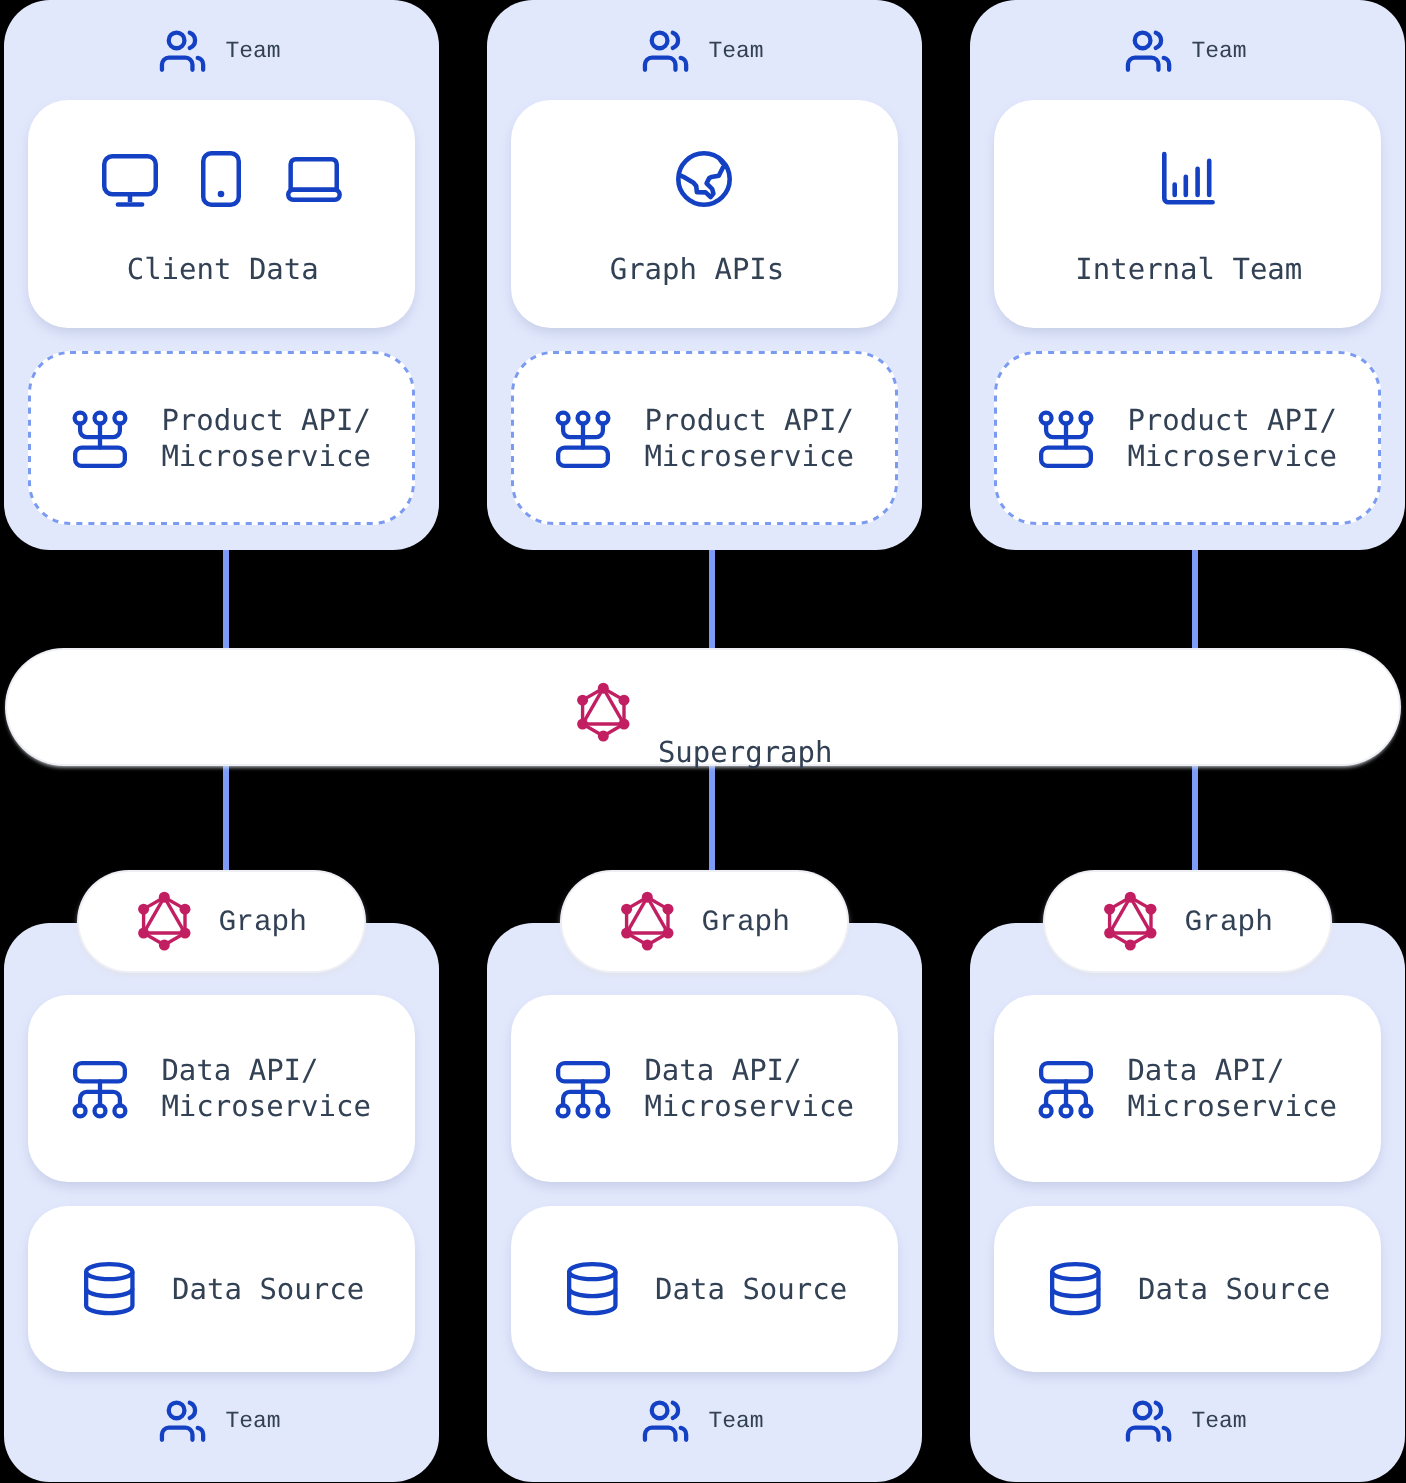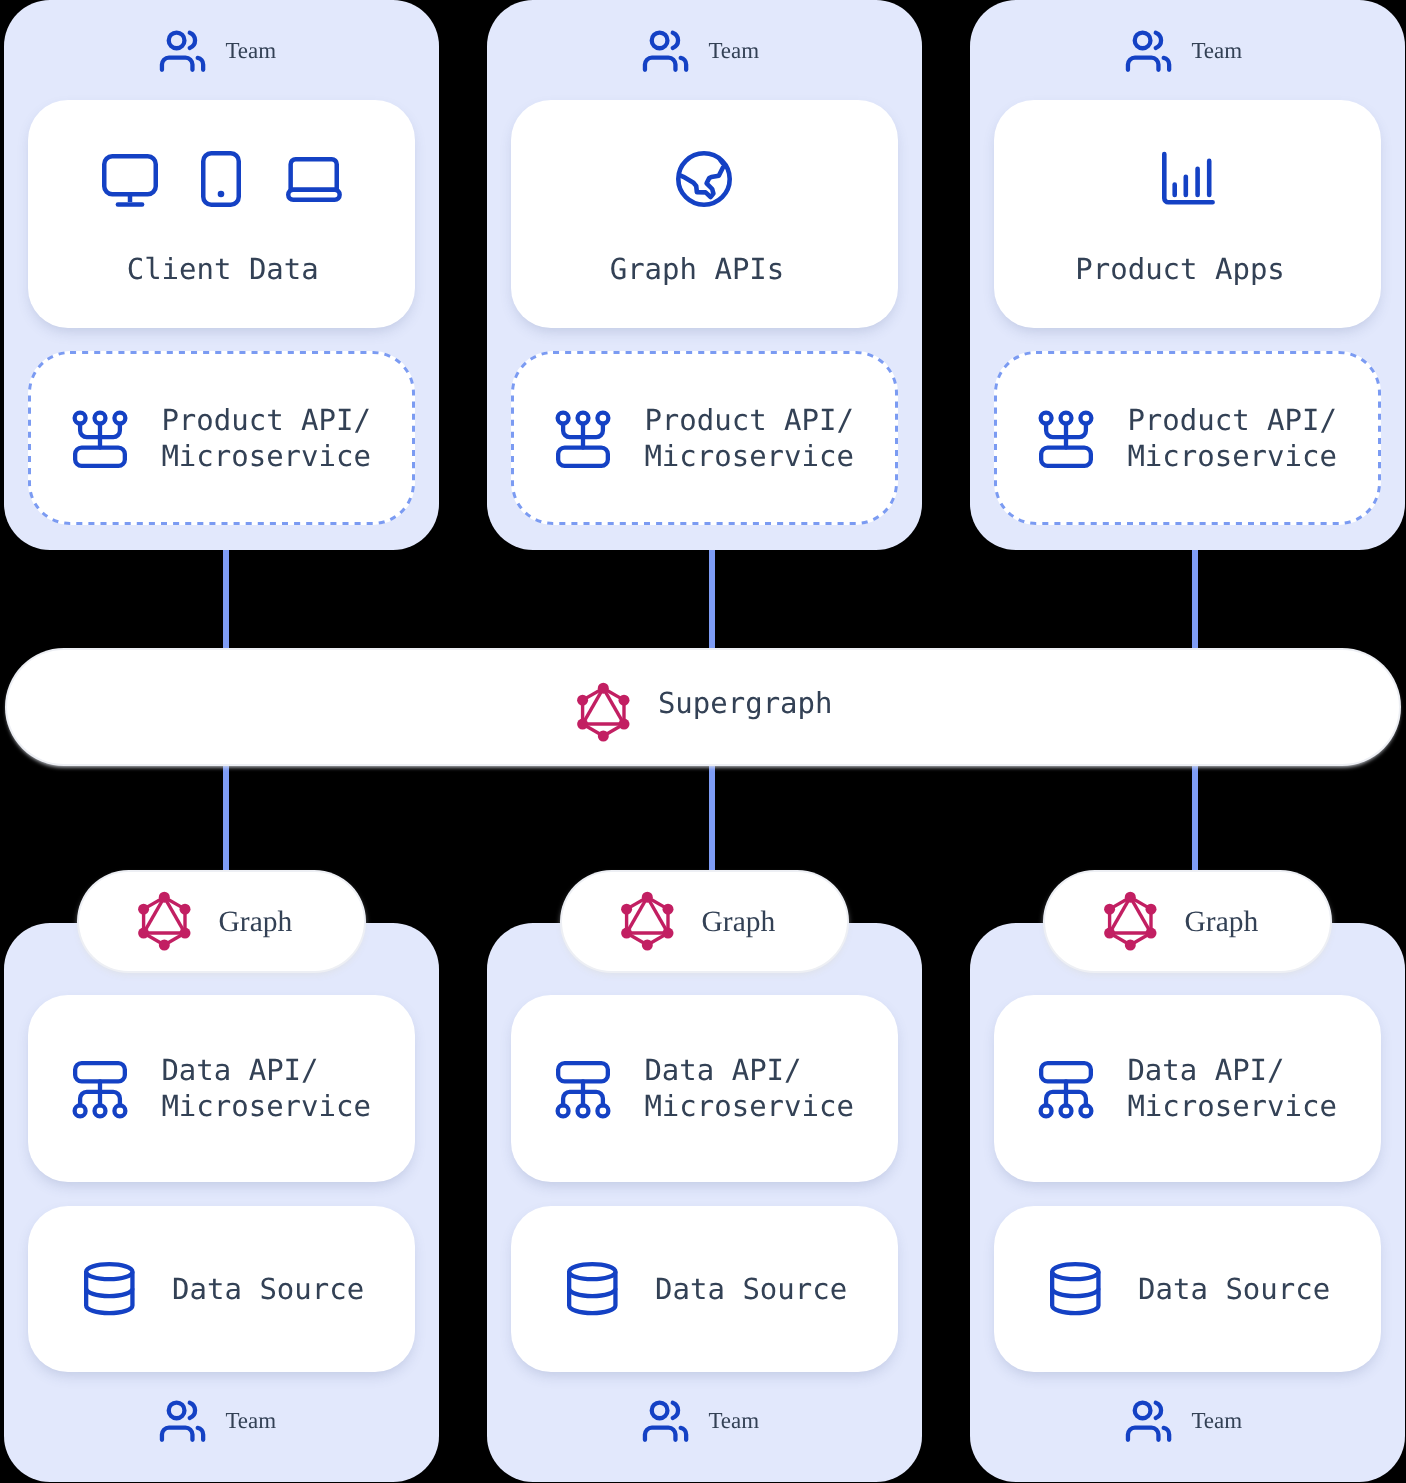--- a/index.html
+++ b/index.html
@@ -66,21 +66,21 @@
   .mono {
     position: absolute;
     font-family: "DejaVu Sans Mono", monospace;
     font-size: 29px;
     line-height: 36px;
     color: #334155;
     white-space: pre;
   }
   .sans {
     position: absolute;
-    font-family: Liberation Serif, serif;
+    font-family: Liberation Mono, monospace;
     font-size: 23.5px;
     line-height: 28px;
     color: #334155;
     white-space: pre;
   }
 
   
   .superbar {
     position: absolute;
     left: 7px;
@@ -181,21 +181,21 @@
         <path d="M3.5 24.0 7.4 25.8 17.5 31.8 20.2 35.0 20.9 41.3 29.6 41.4 34.6 46.0 37.4 42.6 36.2 38.0 30.6 32.3 33.2 27.1 35.4 26.0 42.8 24.7 48.2 14.0 44.4 9.1" stroke="#1441c4" stroke-width="4.6" stroke-linejoin="round" stroke-linecap="round"></path>
       </svg></span>
   <div class="mono" style="left:609.7px; top:251.1px; z-index:2;">Graph APIs</div>
   <span class="ic abs" style="left:1162px; top:152px; z-index:2;"><svg width="53" height="53" viewBox="0 0 53 53" fill="none" aria-hidden="true" style="overflow:visible">
         <path d="M2.3 2.1v44.2a4 4 0 0 0 4 4h44.3" stroke="#1441c4" stroke-width="4.6" stroke-linecap="round"></path>
         <path d="M12.7 42.9V32.6" stroke="#1441c4" stroke-width="4.6" stroke-linecap="round"></path>
         <path d="M23.8 42.9V24.8" stroke="#1441c4" stroke-width="4.6" stroke-linecap="round"></path>
         <path d="M35.6 42.9V16.7" stroke="#1441c4" stroke-width="4.6" stroke-linecap="round"></path>
         <path d="M47.2 42.9V8.9" stroke="#1441c4" stroke-width="4.6" stroke-linecap="round"></path>
       </svg></span>
-  <div class="mono" style="left:1075.3px; top:251.1px; z-index:2;">Product Apps</div>
+  <div class="mono" style="left:1075.3px; top:251.1px; z-index:2;">Internal Team</div>
   <span class="ic abs" style="left:73.2px; top:410.6px; z-index:2;"><svg width="54" height="57" viewBox="0 0 54 57" fill="none" aria-hidden="true">
         <circle cx="7.1" cy="7.1" r="5.45" stroke="#1441c4" stroke-width="4.3"></circle>
         <circle cx="27" cy="7.1" r="5.45" stroke="#1441c4" stroke-width="4.3"></circle>
         <circle cx="46.9" cy="7.1" r="5.45" stroke="#1441c4" stroke-width="4.3"></circle>
         <path d="M7.1 12.55v6.9a6.6 6.6 0 0 0 6.6 6.6h26.6a6.6 6.6 0 0 0 6.6-6.6v-6.9" stroke="#1441c4" stroke-width="4.3" stroke-linecap="round"></path>
         <path d="M27 12.55V36.6" stroke="#1441c4" stroke-width="4.3" stroke-linecap="round"></path>
         <rect x="2.15" y="36.6" width="49.7" height="18.3" rx="6.5" stroke="#1441c4" stroke-width="4.3"></rect>
       </svg></span>
   <div class="mono" style="left:161.4px; top:402.0px; z-index:2;"><span>Product API/</span>
 <span>Microservice</span></div>
@@ -230,21 +230,21 @@
         <line x1="26.30" y1="5.20" x2="47.00" y2="41.05" stroke="#c21f62" stroke-width="3.40"></line>
         <line x1="47.00" y1="41.05" x2="5.60" y2="41.05" stroke="#c21f62" stroke-width="3.40"></line>
         <line x1="5.60" y1="41.05" x2="26.30" y2="5.20" stroke="#c21f62" stroke-width="3.40"></line>
         <circle cx="26.30" cy="5.20" r="5.50" fill="#c21f62"></circle>
         <circle cx="47.00" cy="17.15" r="5.50" fill="#c21f62"></circle>
         <circle cx="47.00" cy="41.05" r="5.50" fill="#c21f62"></circle>
         <circle cx="26.30" cy="53.00" r="5.50" fill="#c21f62"></circle>
         <circle cx="5.60" cy="41.05" r="5.50" fill="#c21f62"></circle>
         <circle cx="5.60" cy="17.15" r="5.50" fill="#c21f62"></circle>
       </svg></span>
-  <div class="mono" style="left:657.9px; top:685px; z-index:5;">Supergraph</div>
+  <div class="mono" style="left:657.9px; top:734px; z-index:5;">Supergraph</div>
   <div class="panel bot" style="left:4px;">
     <div class="wcard" style="top:72px; height:187px;"></div>
     <div class="wcard" style="top:283px; height:166px;"></div>
     <span class="ic abs" style="left:156px; top:477.2px;"><svg width="46" height="42" viewBox="0 0 46 42" fill="none" aria-hidden="true">
           <circle cx="16.6" cy="10.4" r="7.85" stroke="#1441c4" stroke-width="4.3"></circle>
           <path d="M29.75 2.65a8.17 8.17 0 0 1 0 15.3" stroke="#1441c4" stroke-width="4.3" stroke-linecap="round"></path>
           <path d="M1.95 39.8V34.6a7 7 0 0 1 7-7h16.5a7 7 0 0 1 7 7v5.2" stroke="#1441c4" stroke-width="4.3" stroke-linecap="round"></path>
           <path d="M37.7 27.9a6.6 6.6 0 0 1 5.45 6.5v5.4" stroke="#1441c4" stroke-width="4.3" stroke-linecap="round"></path>
         </svg></span>
     <span class="sans" style="left:221.4px; top:484.4px; font-size:23px;">Team</span>

